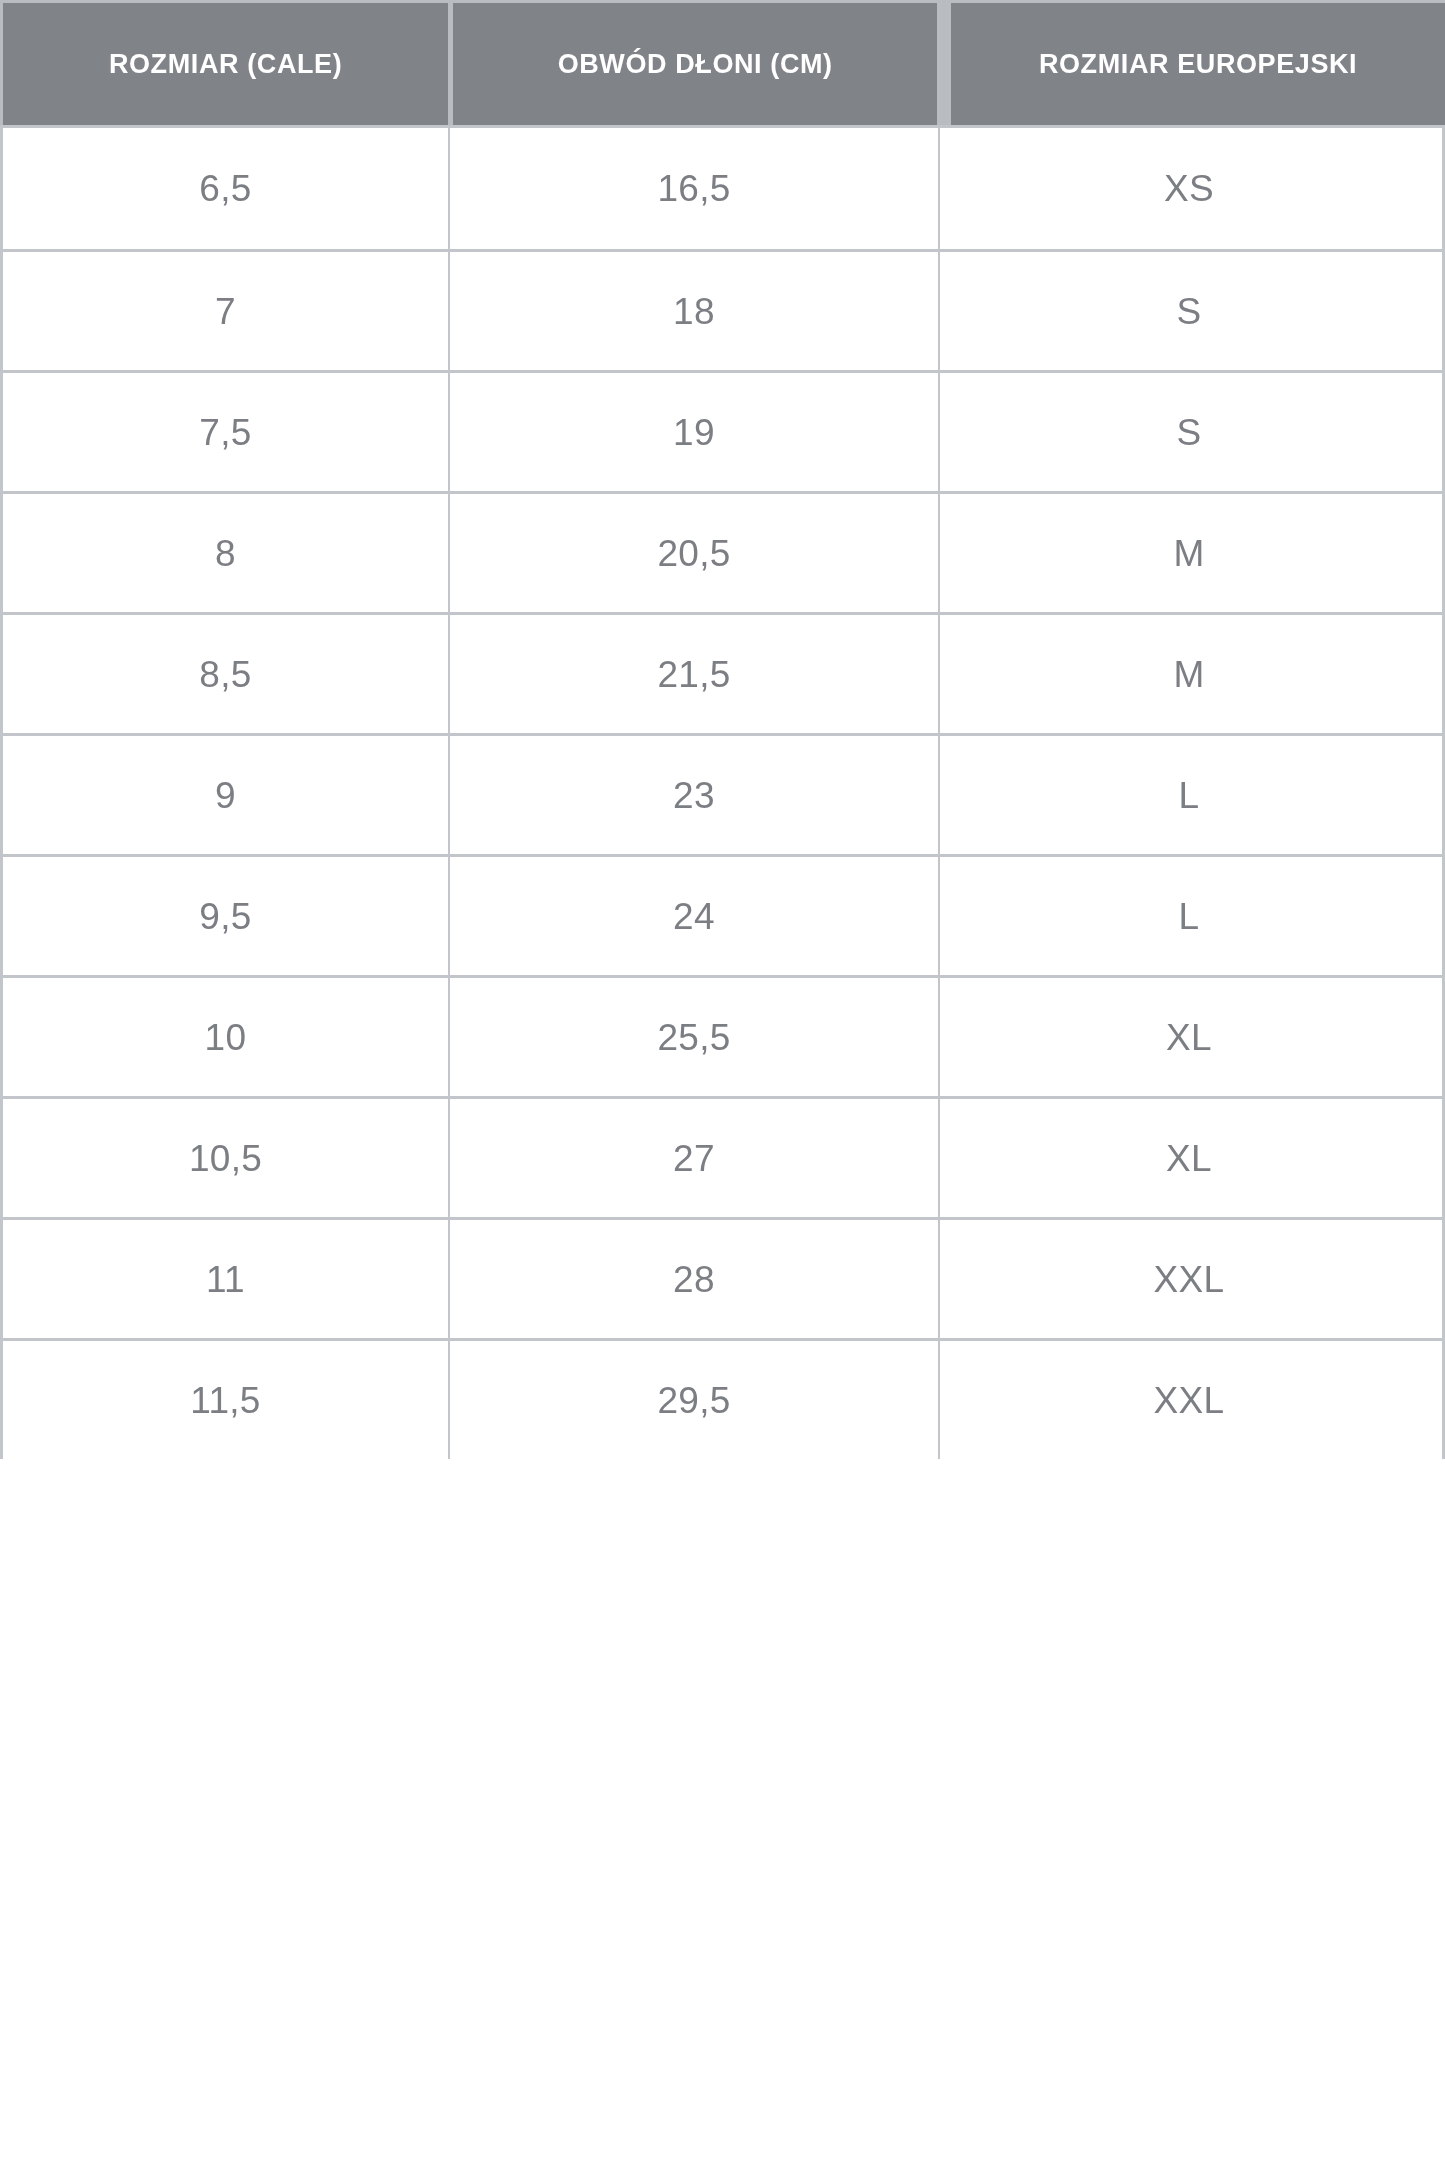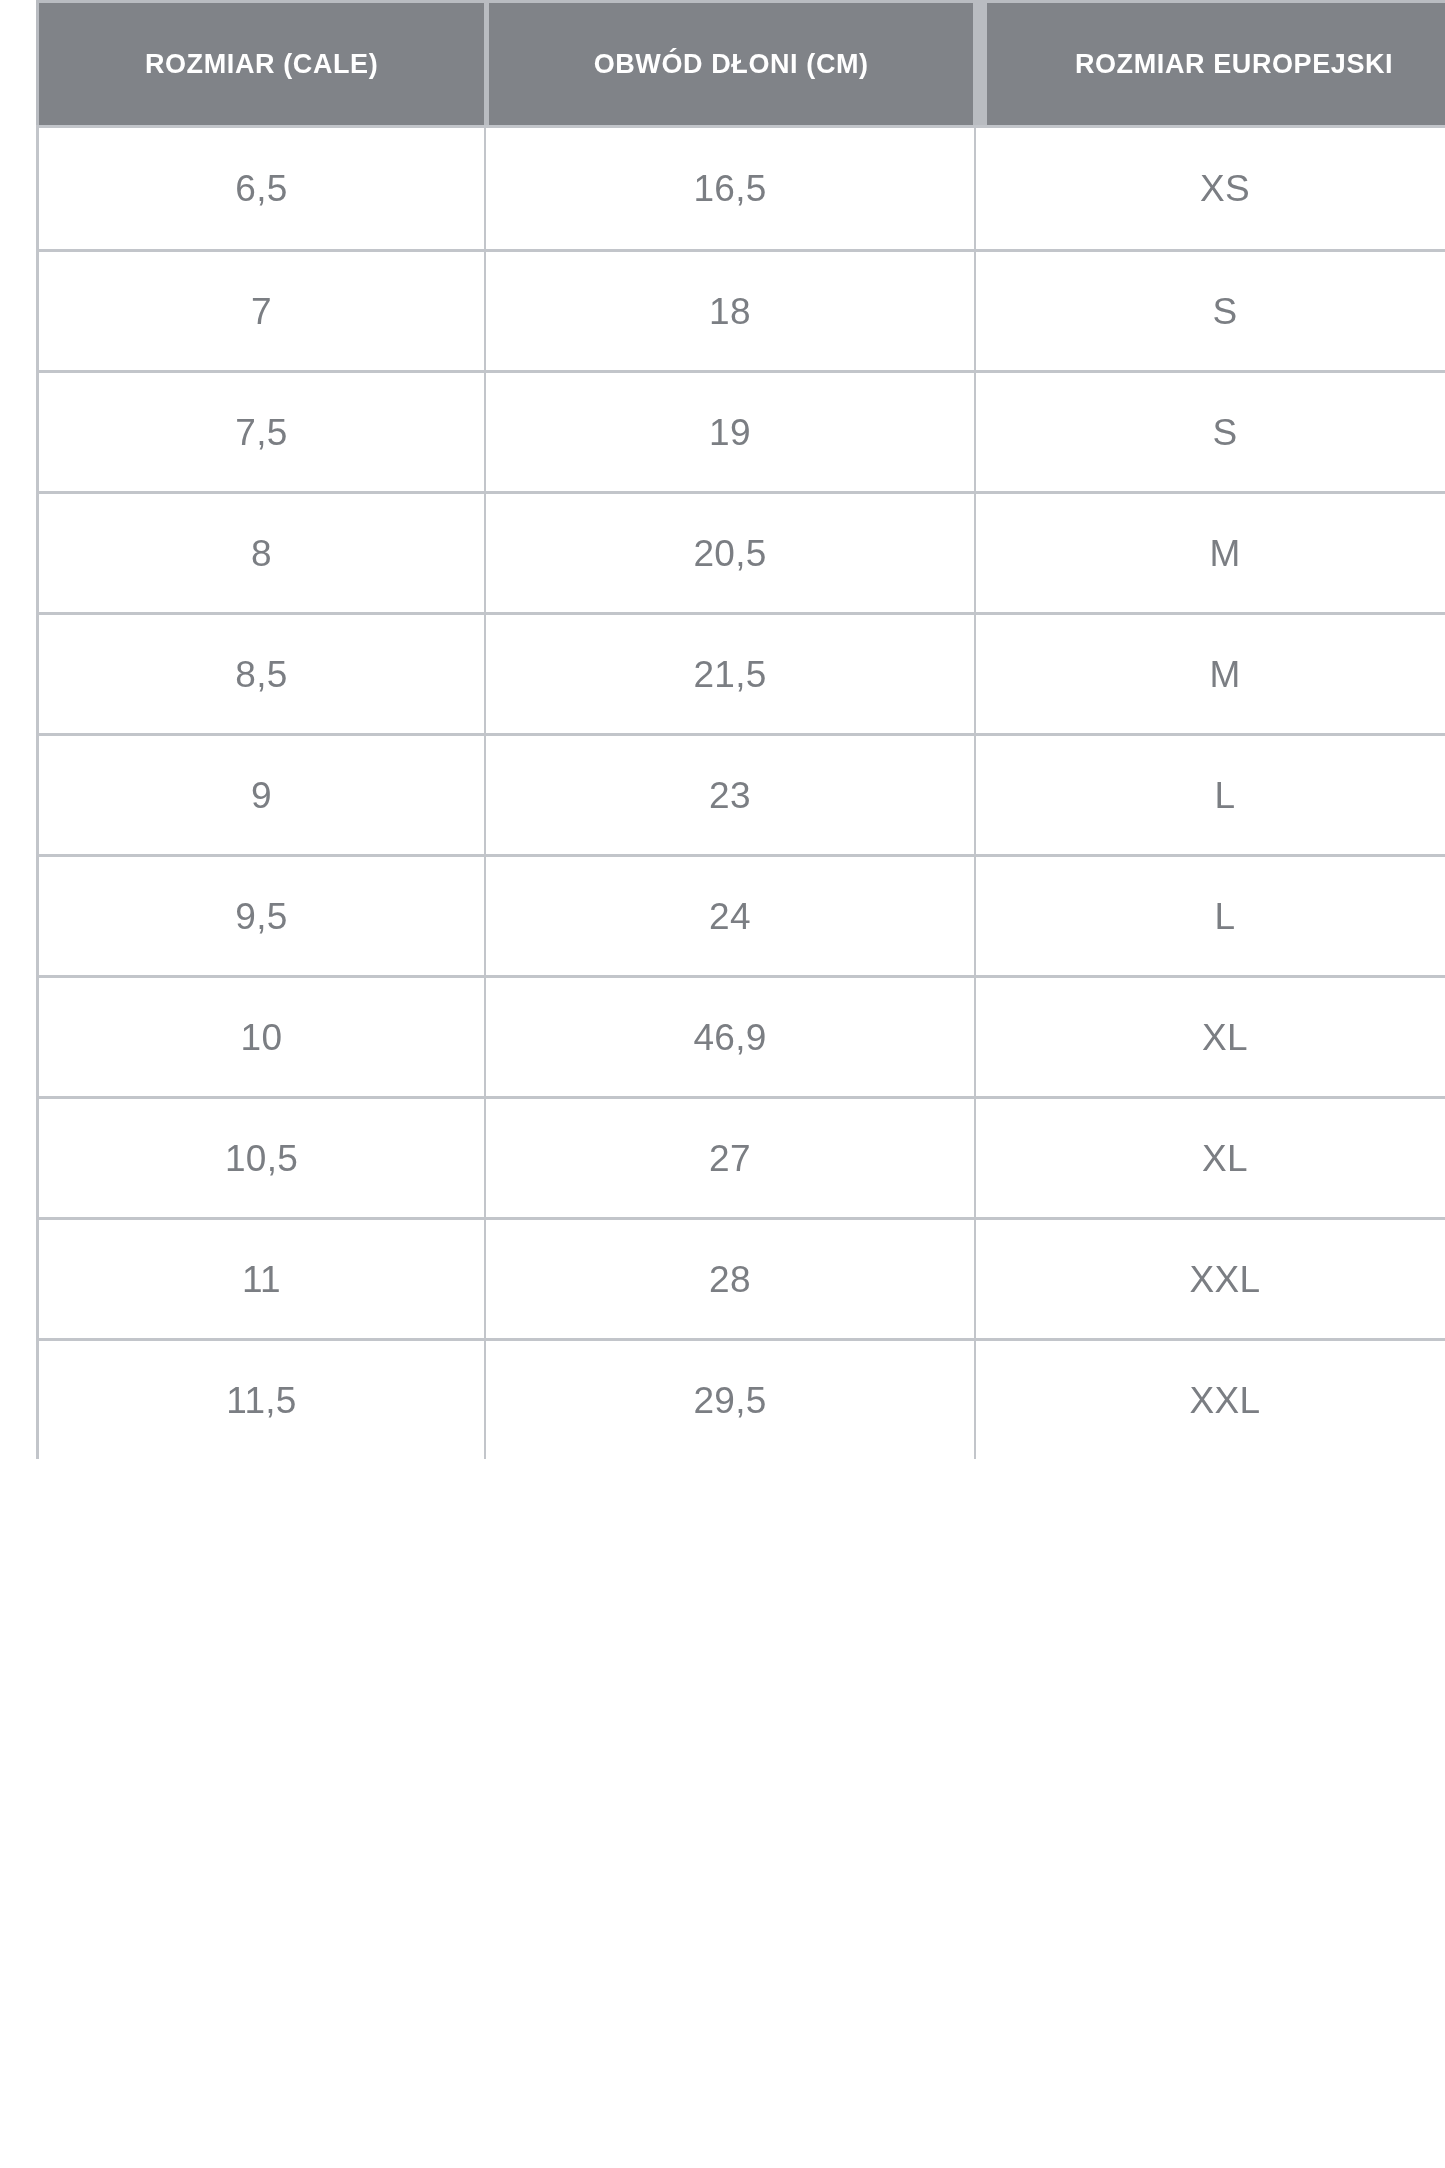--- a/index.html
+++ b/index.html
@@ -12,21 +12,20 @@
     height: 2168px;
     overflow: hidden;
     font-family: "Liberation Sans", sans-serif;
   }
 
   .size-chart {
     width: 1445px;
     box-sizing: border-box;
     border-collapse: separate;
     border-spacing: 0;
-    padding-left: 36px;
   }
 
   
   .chart-head {
     display: flex;
     width: 1445px;
     height: 125px;
     box-sizing: border-box;
     padding-top: 3px;
     background: #b9bcc1;
@@ -126,21 +125,21 @@
         <div class="body-cell c2">23</div>
         <div class="body-cell c3">L</div>
       </div>
       <div class="chart-row">
         <div class="body-cell c1">9,5</div>
         <div class="body-cell c2">24</div>
         <div class="body-cell c3">L</div>
       </div>
       <div class="chart-row">
         <div class="body-cell c1">10</div>
-        <div class="body-cell c2">46,9</div>
+        <div class="body-cell c2">25,5</div>
         <div class="body-cell c3">XL</div>
       </div>
       <div class="chart-row">
         <div class="body-cell c1">10,5</div>
         <div class="body-cell c2">27</div>
         <div class="body-cell c3">XL</div>
       </div>
       <div class="chart-row">
         <div class="body-cell c1">11</div>
         <div class="body-cell c2">28</div>

